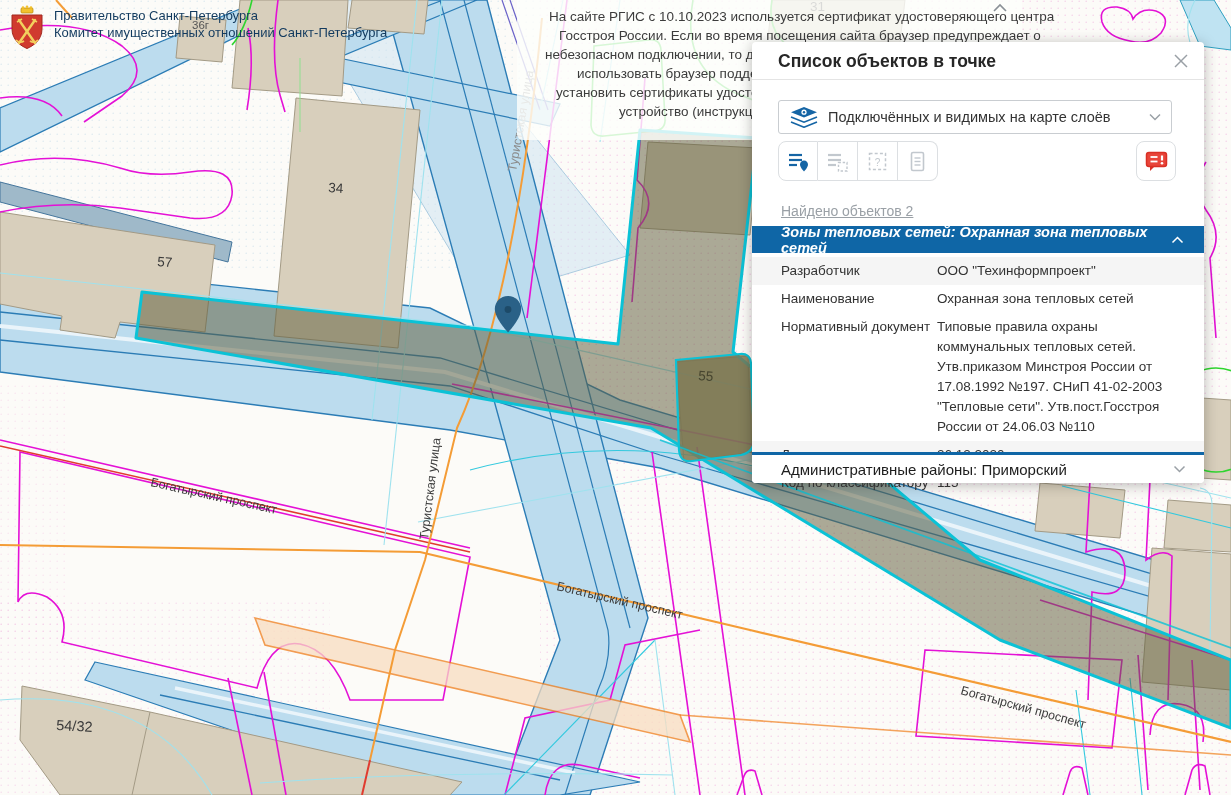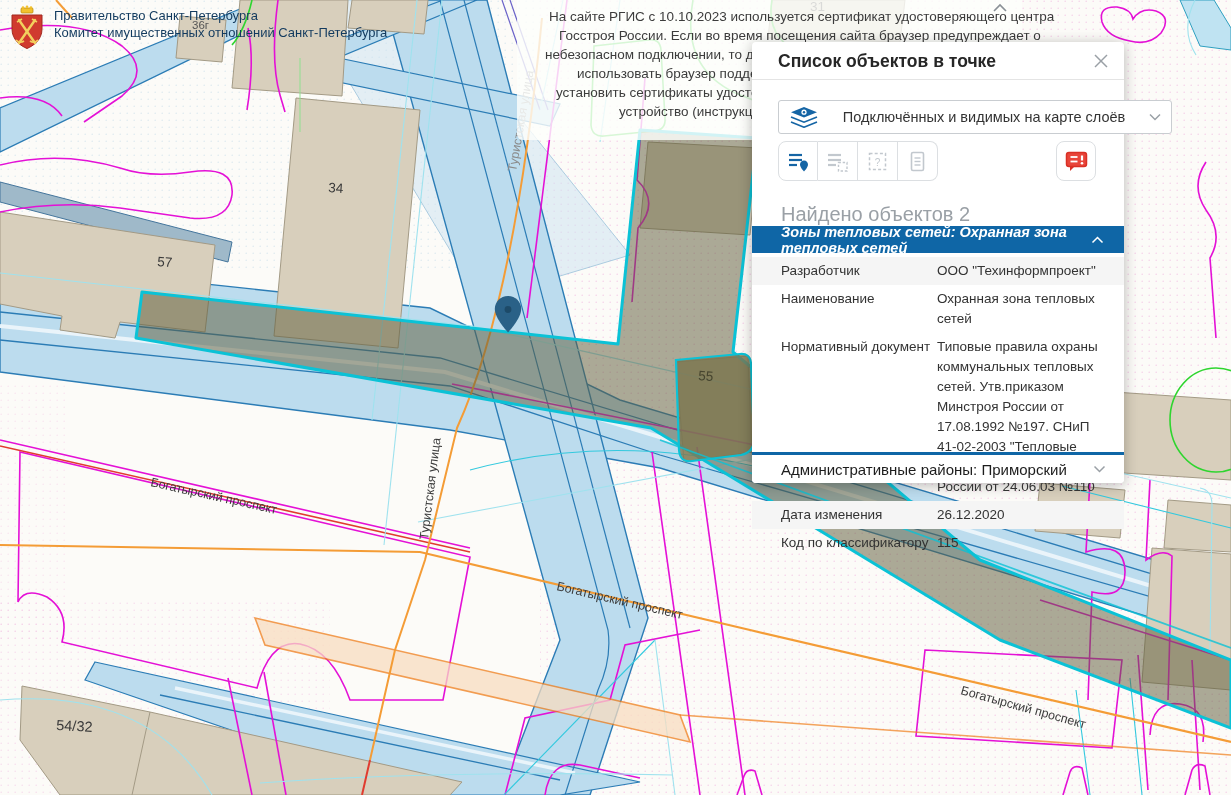--- a/index.html
+++ b/index.html
@@ -11,37 +11,37 @@
   .branding { position:absolute; left:8px; top:5px; display:flex; align-items:flex-start; gap:8px; z-index:5; }
   .brand-text { font-size:13px; line-height:17px; color:#123a5e; padding-top:2px; }
 
   
   .notice { position:absolute; left:517px; top:0; width:505px; height:140px;
             background:rgba(253,254,251,0.82); border-radius:0 0 6px 6px; z-index:2; }
   .notice .nline { position:absolute; white-space:nowrap; font-size:13.5px; color:#3c3c3c; }
   .notice .collapse { position:absolute; right:14px; top:-2px; color:#8a9096; }
 
   
-  .panel { position:absolute; left:752px; top:42px; width:372px; height:441px; background:#fff;
+  .panel { position:absolute; left:752px; top:42px; width:452px; height:441px; background:#fff;
            border-radius:4px; box-shadow:0 2px 14px rgba(0,0,0,0.28); z-index:3; }
   .panel-head { position:relative; height:38px; border-bottom:1px solid #e4e4e4; }
   .panel-title { position:absolute; left:26px; top:9px; font-size:17.5px; font-weight:bold; color:#262626; }
   .close-btn { position:absolute; right:12px; top:9px; width:22px; height:22px; background:none; border:none; cursor:pointer; }
   .dropdown { position:absolute; left:26px; top:58px; width:394px; height:34px; border:1px solid #c9cdd1;
               border-radius:3px; display:flex; align-items:center; padding:0 10px; gap:9px; background:#fff; }
-  .dropdown .dd-text { font-size:14.5px; color:#333; flex:1;text-align:center; }
+  .dropdown .dd-text { font-size:14.5px; color:#333; flex:1; }
   .toolbar { position:absolute; left:26px; top:99px; display:flex; }
   .tbtn { width:40px; height:40px; background:#fff; border:1px solid #dcdfe2; display:flex;
           align-items:center; justify-content:center; cursor:pointer; }
   .tbtn:first-child { border-radius:8px 0 0 8px; }
   .tbtn:nth-child(4) { border-radius:0 8px 8px 0; }
   .tbtn + .tbtn { border-left:none; }
   .report-btn { position:absolute; right:28px; top:99px; width:40px; height:40px; border:1px solid #dcdfe2;
                 border-radius:8px; background:#fff; display:flex; align-items:center; justify-content:center; cursor:pointer; }
-  .found { position:absolute; left:29px; top:161px; font-size:20px; color:#9aa0a6; }
+  .found { position:absolute; left:29px; top:161px; font-size:14px; color:#9aa0a6;text-decoration:underline; }
   .obj-header { position:absolute; left:0; top:184px; width:100%; height:27px; background:#0f66a6; color:#fff;
                 display:flex; align-items:center; padding:0 20px 0 29px; cursor:pointer; }
   .obj-header span { flex:1; font-size:14.5px; font-weight:bold;font-style:italic; }
   .obj-table { position:absolute; left:0; top:215px; width:100%; }
   .trow { display:flex; padding:4px 14px 4px 29px; }
   .trow.alt { background:#f5f5f5; }
   .tlabel { width:156px; flex:0 0 156px; font-size:13.5px; color:#333; line-height:20px; }
   .tvalue { flex:1; font-size:13.5px; color:#333; line-height:20px; padding-right:6px; }
   .admin-row { position:absolute; left:0; bottom:0; width:100%; height:31px; border-top:3px solid #0f66a6;
                display:flex; align-items:center; padding:0 18px 0 29px; cursor:pointer; background:#fff;

